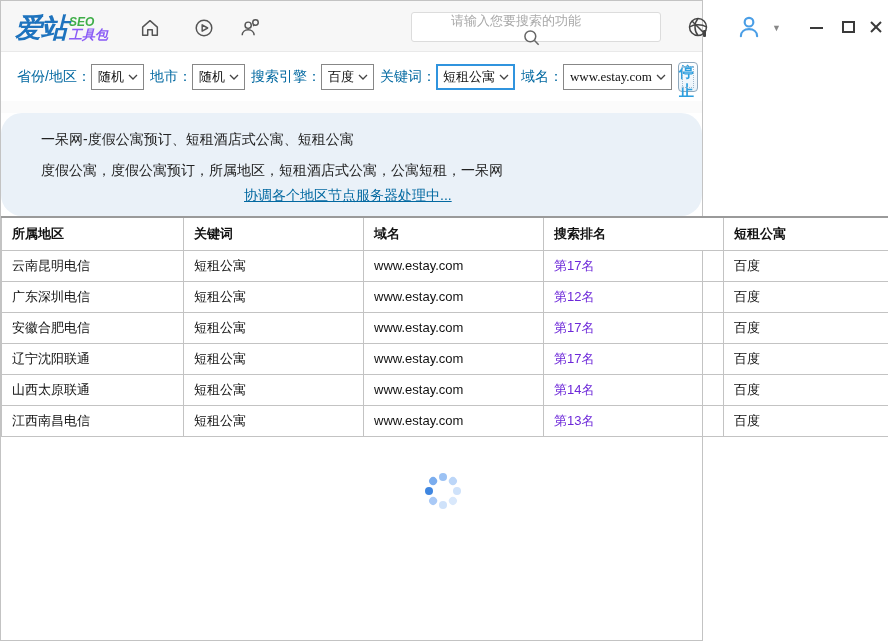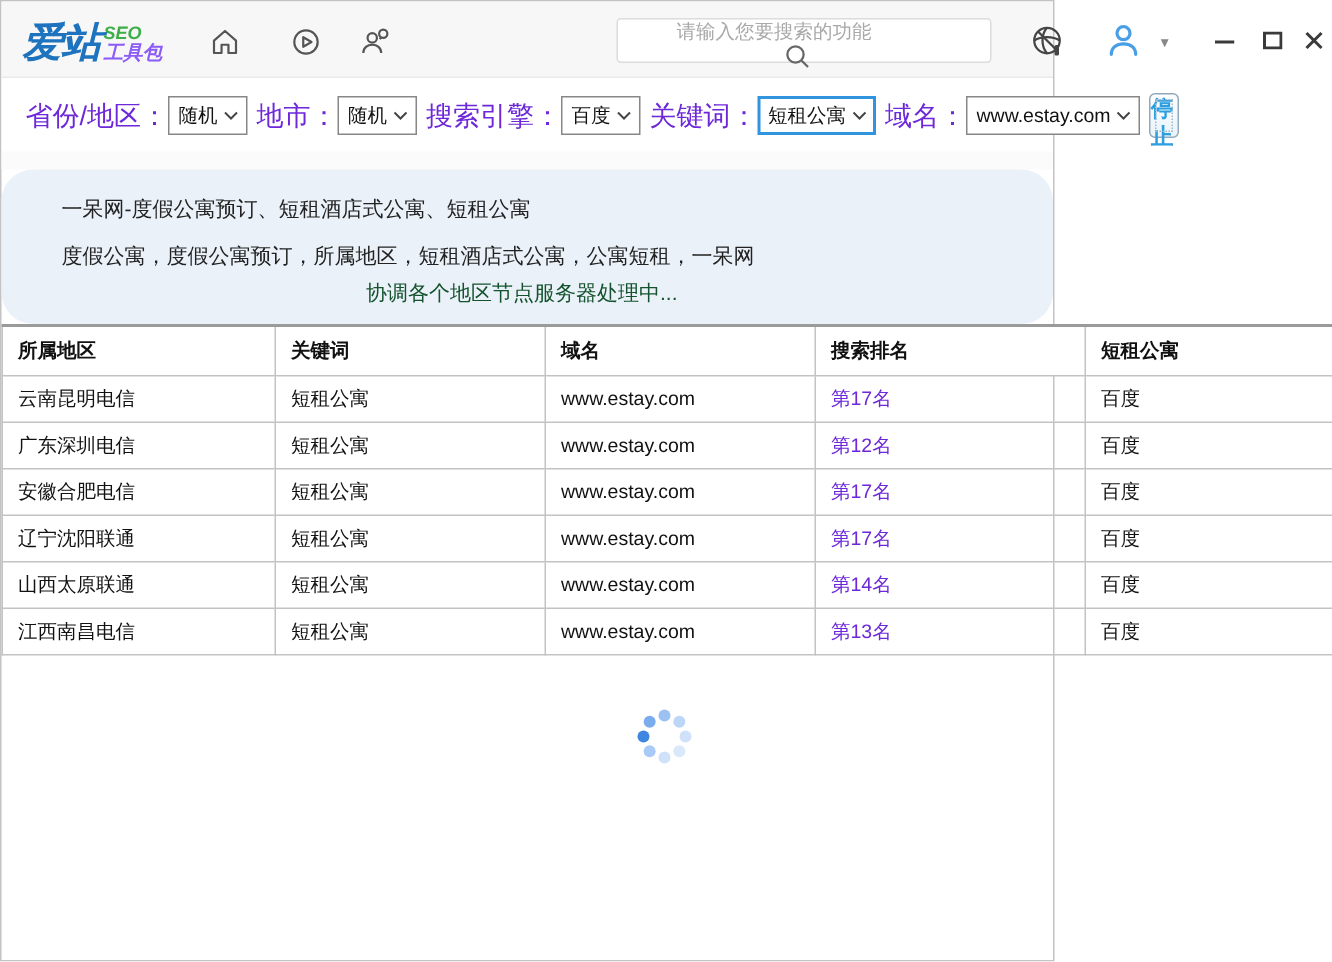--- a/index.html
+++ b/index.html
@@ -20,37 +20,37 @@
   .searchbox input { flex:1; border:none; outline:none; background:transparent; font-size:13px;
                      color:#333; padding:0 6px 0 12px; font-family:inherit; }
   .searchbox input::placeholder { color:#a9a9a9; }
   .search-icon { width:20px; height:20px; margin-right:8px; cursor:pointer; }
   .caret { position:absolute; left:771px; top:22px; font-size:9px; color:#888; cursor:pointer; }
   .winbtn { position:absolute; top:17px; width:18px; height:18px; display:flex; align-items:center;
             justify-content:center; cursor:pointer; }
 
   
   .toolbar { height:49px; background:#fff; display:flex; align-items:center; padding:0 12px 0 16px; }
-  .tb-label { font-size:18px; color:#6d28d9; white-space:nowrap; }
+  .tb-label { font-size:14px; color:#0369a1; white-space:nowrap; }
   .combo { height:26px; background:#fff; border:1px solid #878787; display:flex; align-items:center;
-           justify-content:space-between; padding:0 5px 0 6px; cursor:pointer; margin-right:6px; }
+           justify-content:space-between; padding:0 5px 0 6px; cursor:pointer; margin-right:6px;font-family:Liberation Serif, serif; }
   .combo.hl { border:2px solid #3094de; padding:0 4px 0 5px; }
   .combo .val { font-size:13px; color:#111; white-space:nowrap; overflow:hidden; }
   .combo svg { flex:none; margin-left:4px; }
   .stop-btn { margin-left:auto; width:72px; height:30px; border:1px solid #8fa8bc; border-radius:4px;
               background:linear-gradient(#fdfeff,#e9f3fa); color:#2d9fdf; font-size:15px; font-weight:bold;
               letter-spacing:3px; cursor:pointer; outline:1px dotted #9db7cc; outline-offset:-5px;
               font-family:inherit; }
 
   
   .spacer { height:12px; background:#fbfbfb; }
   .info { height:103px; background:#eaf1f8; padding-top:18px; font-size:14px; color:#222;border-radius:21px; }
   .info-line1 { padding-left:40px; }
   .info-line2 { padding-left:40px; margin-top:13px; }
-  .info-status { padding-left:243px; margin-top:7px; color:#14532d; }
+  .info-status { padding-left:243px; margin-top:7px; color:#0369a1;text-decoration:underline; }
 
   
   table { width:100%; border-collapse:collapse; table-layout:fixed; }
   thead tr { height:33px; }
   tbody tr { height:31px; }
   th, td { border:1px solid #c3c3c3; padding:0 0 0 10px; text-align:left; font-size:13px; color:#111;
            overflow:hidden; white-space:nowrap; }
   th { border-top:2px solid #9a9a9a; font-weight:bold; background:#fff; }
   td.rank { color:#6d28d9; cursor:pointer; }
   table col:nth-child(1){width:182px;} table col:nth-child(2){width:180px;}

